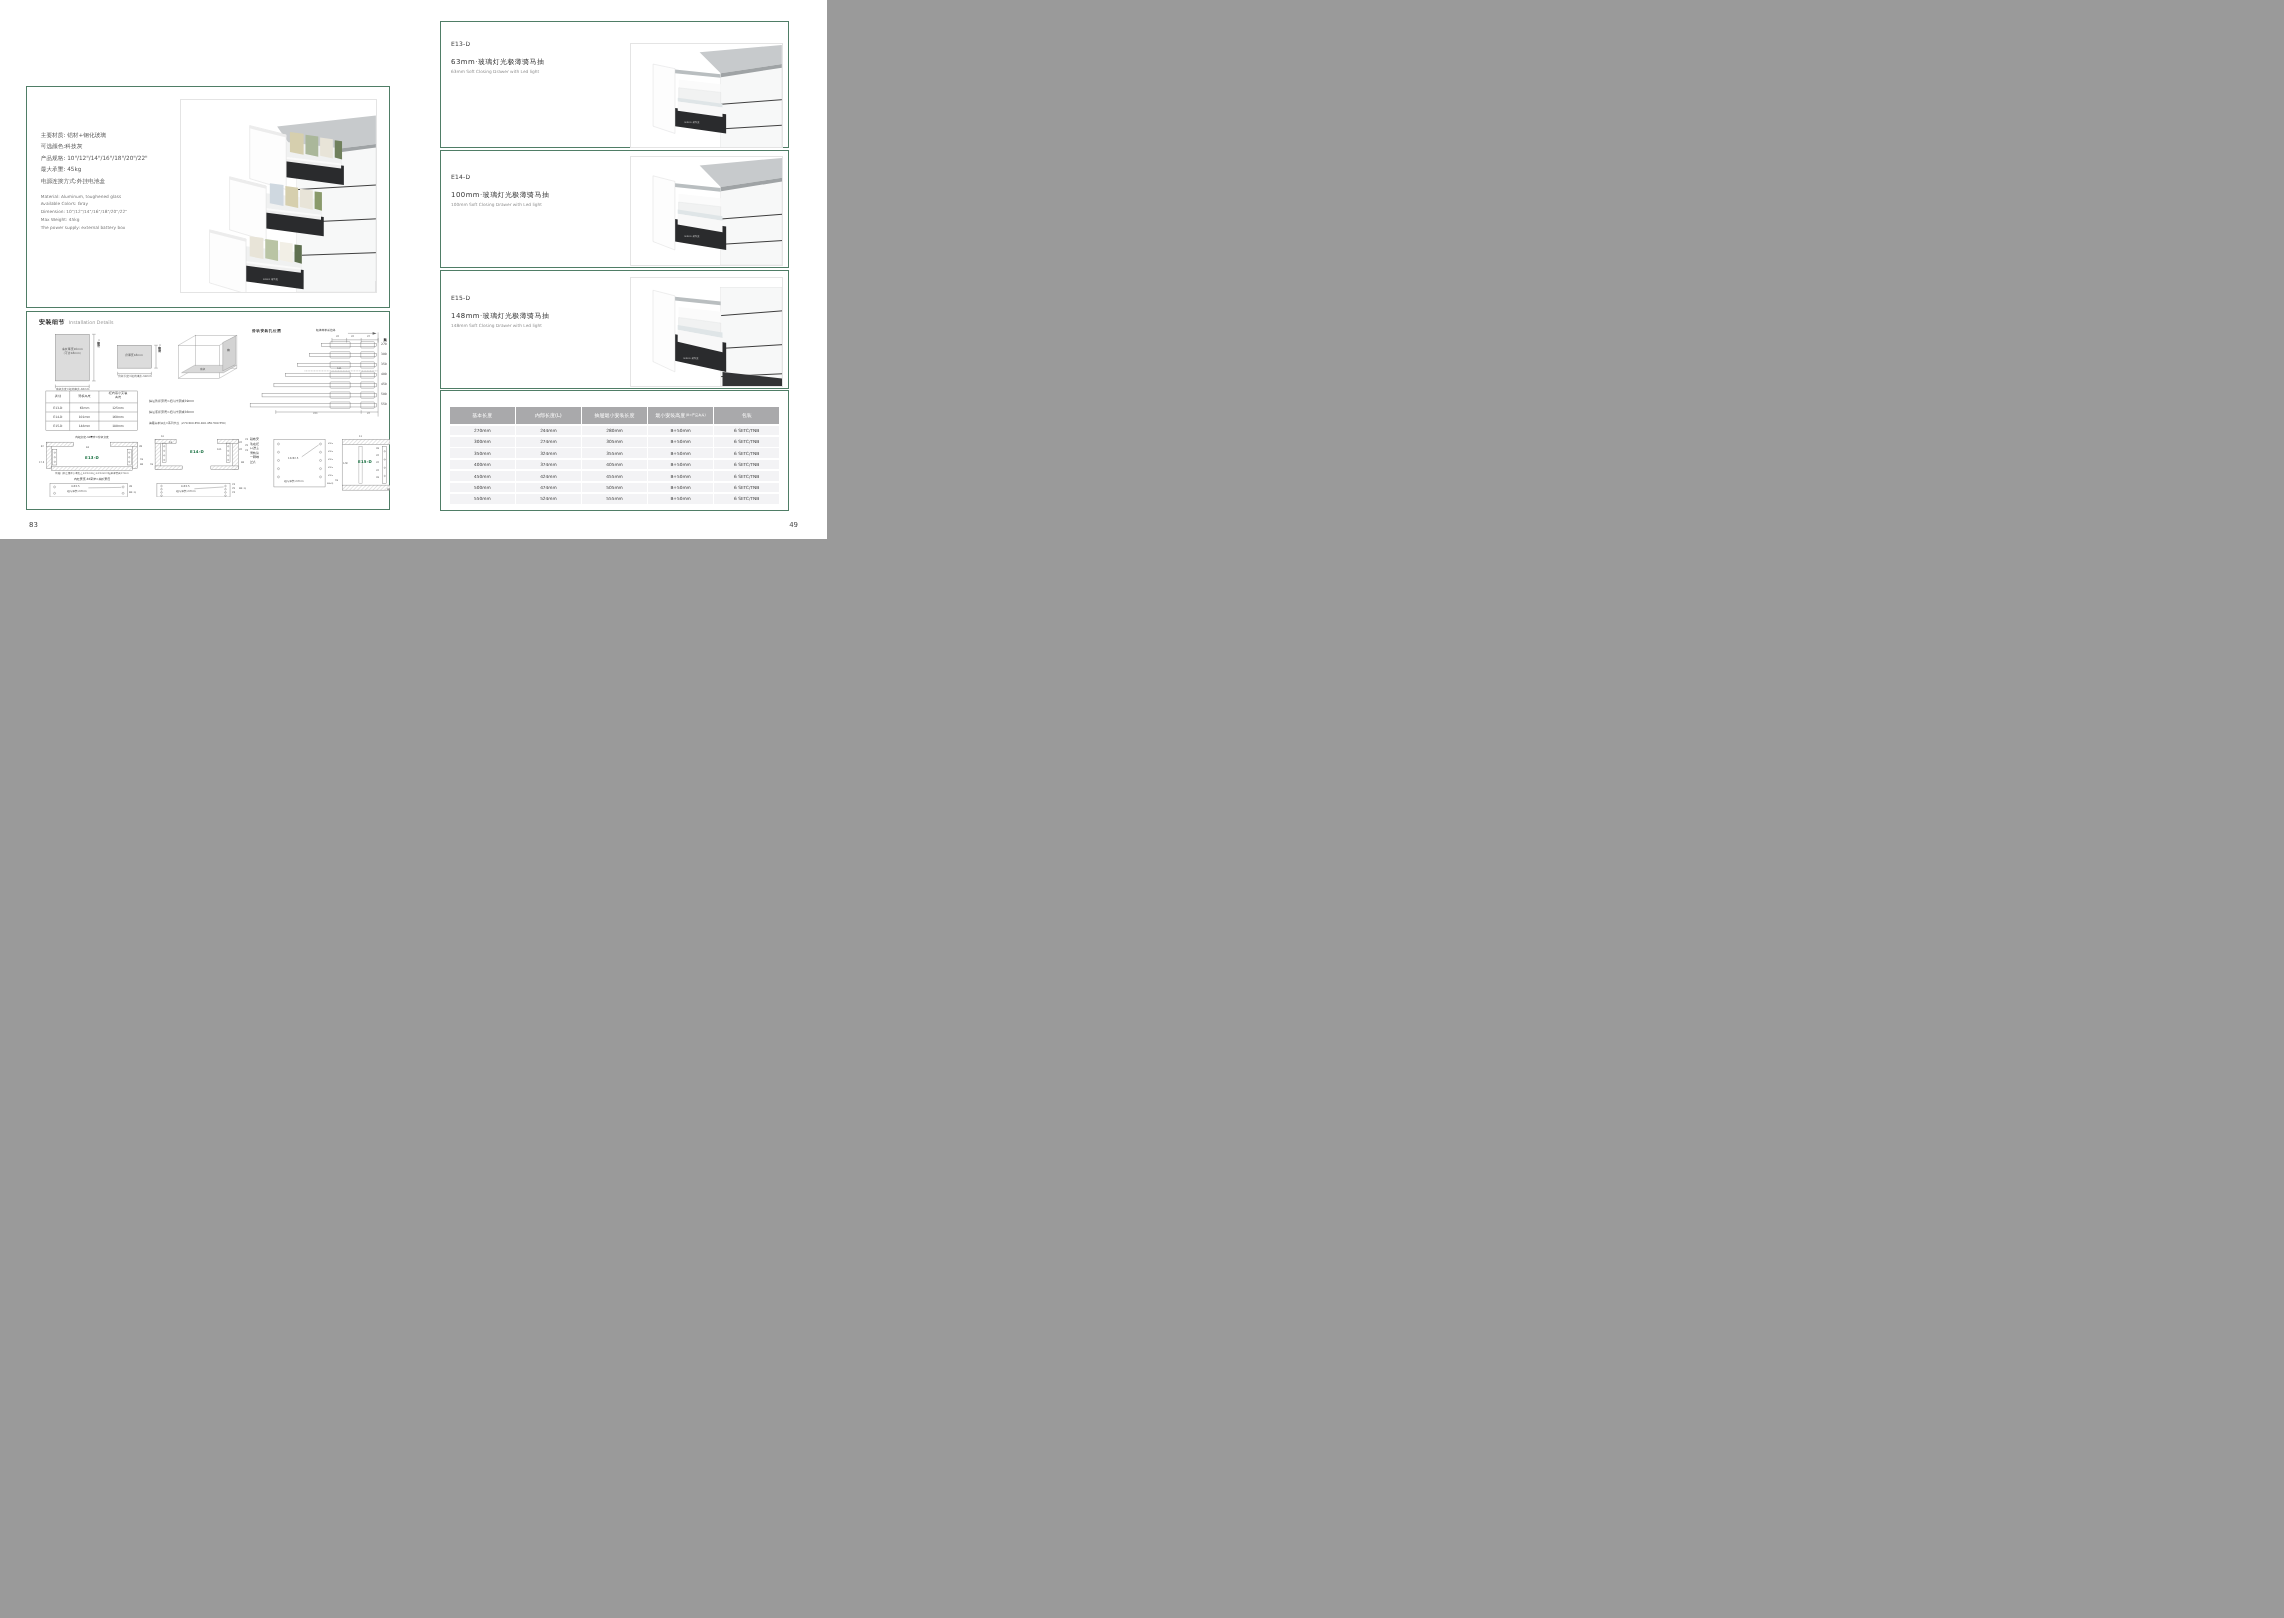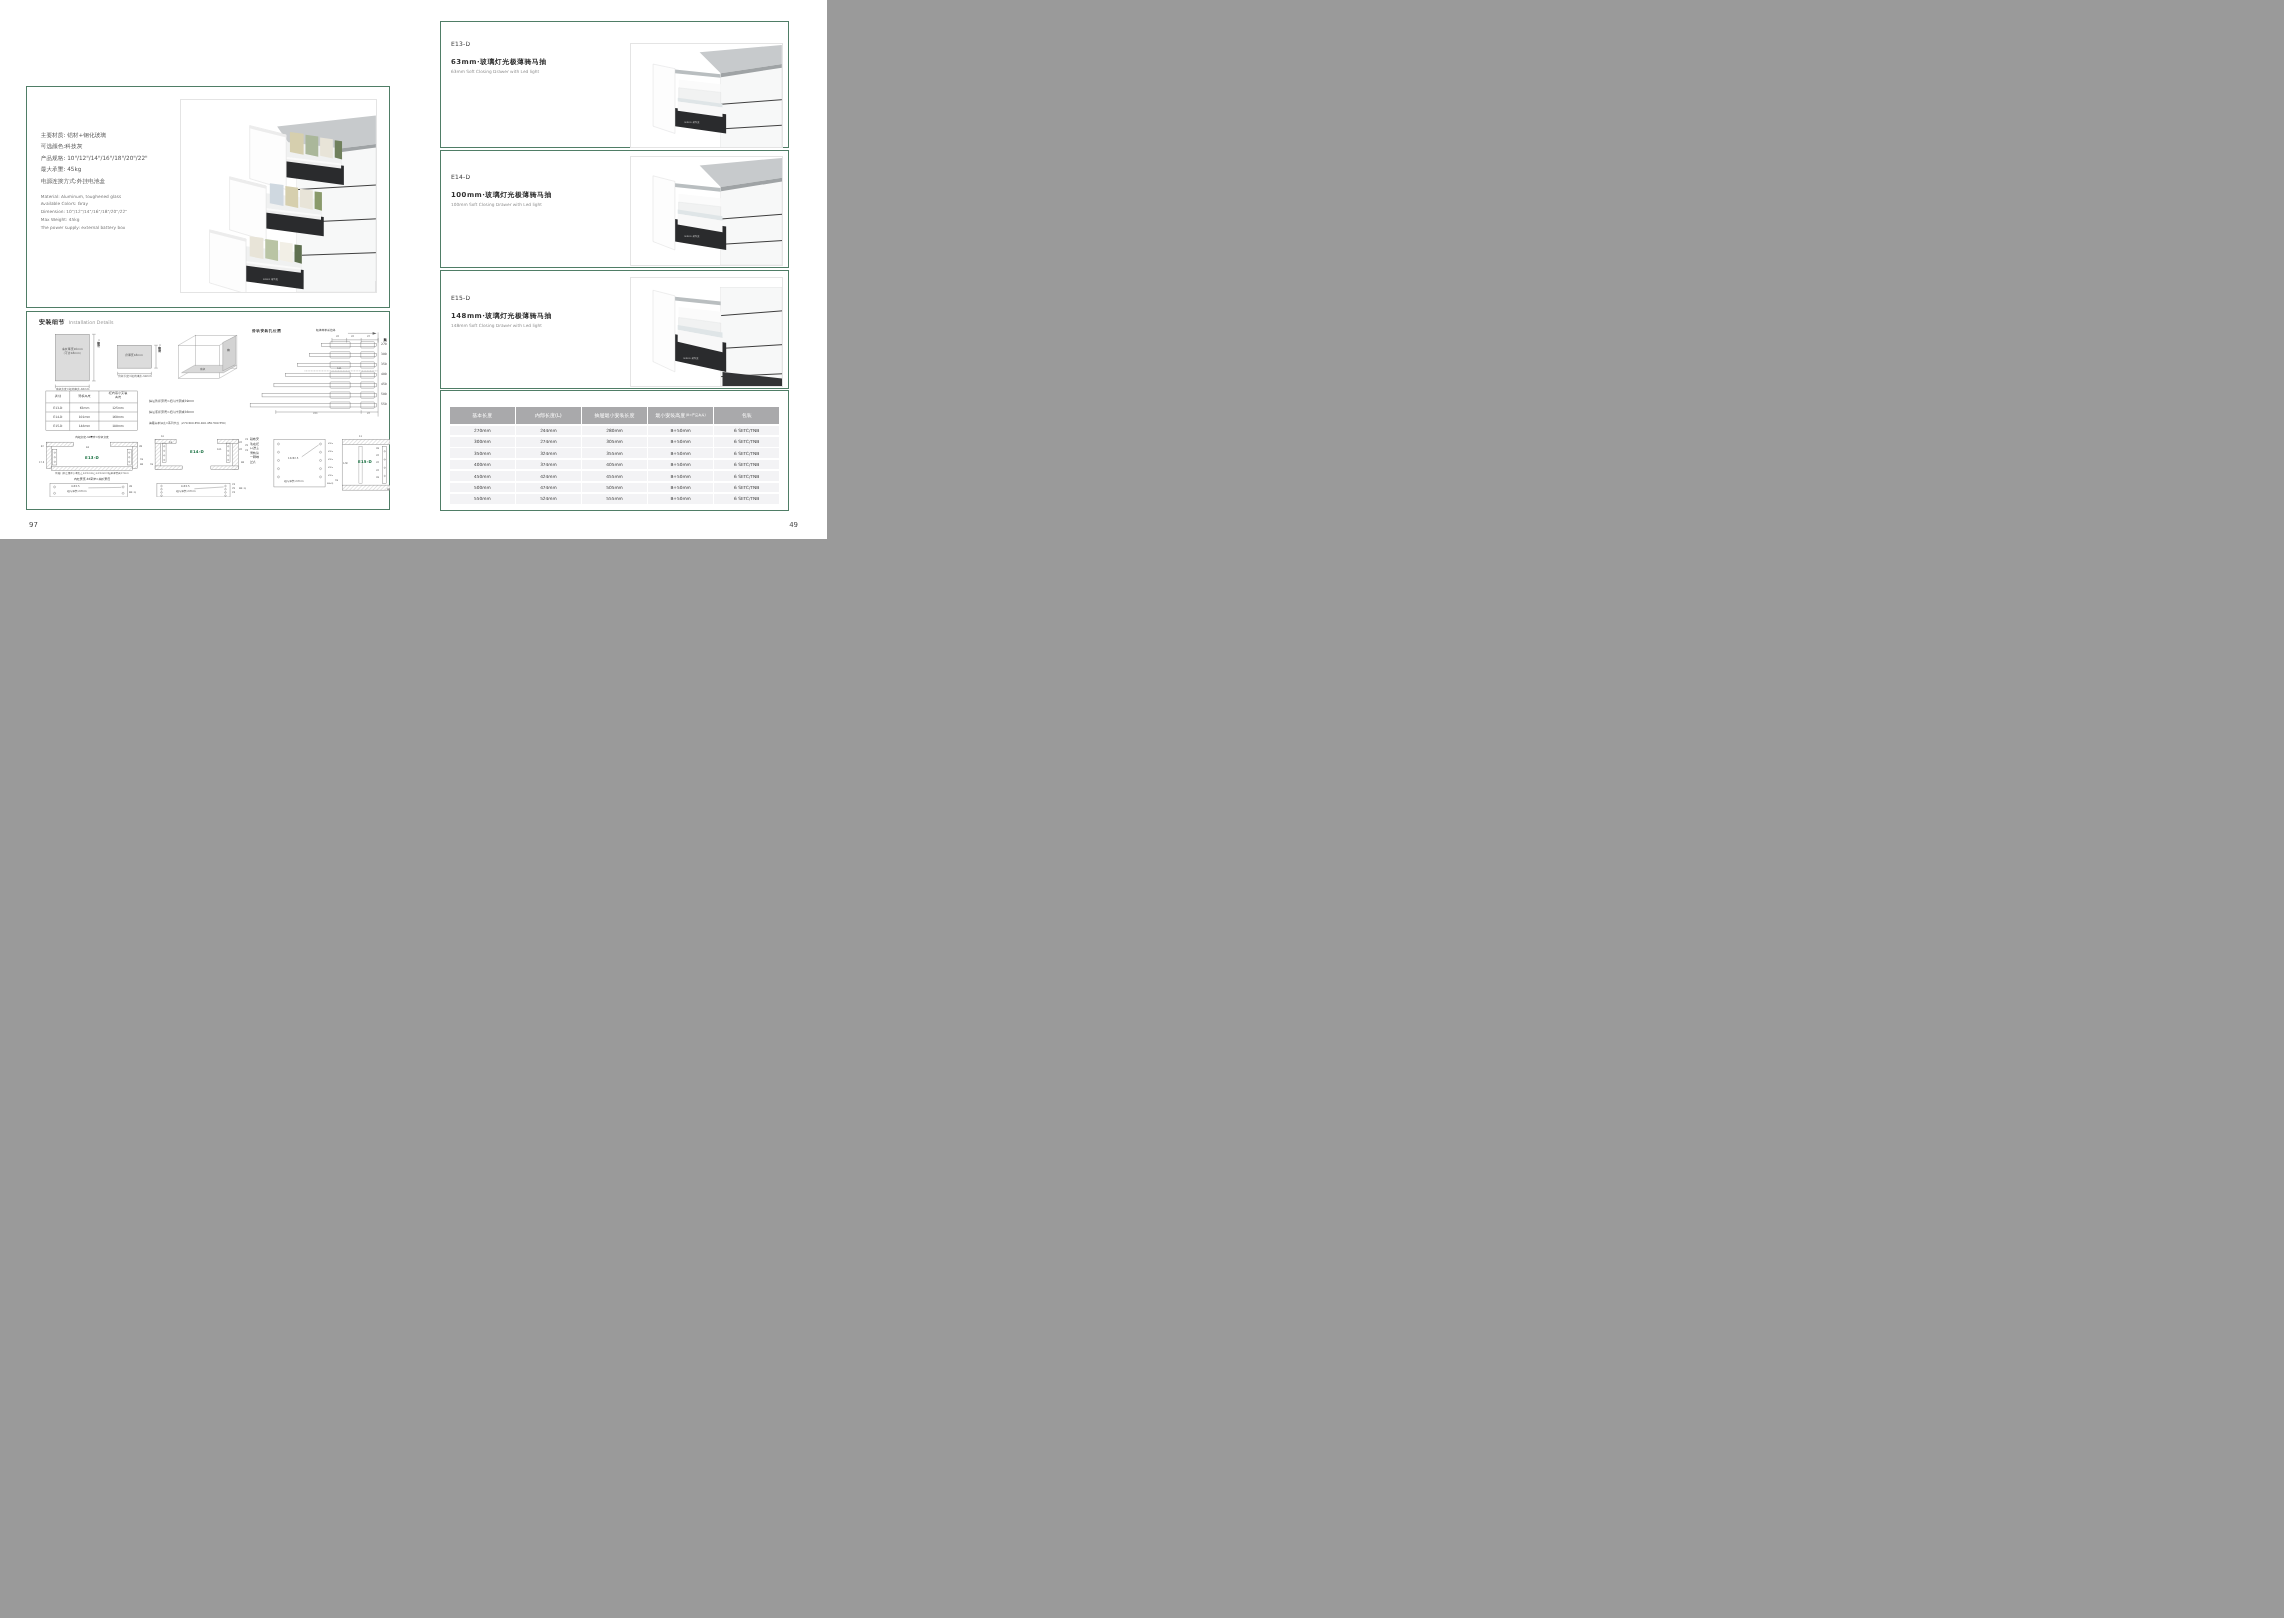--- a/index.html
+++ b/index.html
@@ -35,21 +35,21 @@
   .dim{position:absolute;color:#555;font-size:2.4px;line-height:1;}
   .glabel{position:absolute;color:#156e3e;font-weight:bold;font-size:3.9px;text-align:center;letter-spacing:0.2px;}
   .note-line{position:absolute;color:#444;font-size:3px;}
   .mini-h{position:absolute;font-size:3.1px;color:#333;text-align:center;line-height:1.2;}
   .mini-c{position:absolute;font-size:3px;color:#444;text-align:center;}
 
   
   .prod-box{left:440px;width:349px;}
   .prod-text{position:absolute;left:10px;}
   .prod-code{font-size:6px;color:#3c3c3c;letter-spacing:0.2px;}
-  .prod-cn{margin-top:10px;font-size:6.9px;font-weight:bold;color:#2f2f2f;letter-spacing:0.5px;}
+  .prod-cn{margin-top:10px;font-size:6.9px;font-weight:normal;color:#2f2f2f;letter-spacing:0.5px;}
   .prod-en{margin-top:1.8px;font-size:4.3px;color:#8f8f8f;}
 
   .table-box{left:440px;top:390px;width:349px;height:121px;padding:15.5px 9px 0 9px;}
   .trow{display:flex;gap:1.4px;}
   .thead .cell{background:#a9a9ab;color:#fff;height:17.4px;display:flex;align-items:center;justify-content:center;font-size:5px;}
   .cell{flex:1;display:flex;align-items:center;justify-content:center;}
   .thead .suffix{font-size:3.2px;margin-left:0.5px;}
   .tdata{margin-top:1.8px;}
   .tdata .cell{background:#f3f3f5;color:#3a3a3a;height:9.6px;font-size:4.3px;}
 
@@ -522,16 +522,16 @@
     </div>
     <div class="trow tdata">
       <div class="cell">550mm</div>
       <div class="cell">524mm</div>
       <div class="cell">555mm</div>
       <div class="cell">B+50mm</div>
       <div class="cell">6 SETC/TNB</div>
     </div>
   </section>
 
-  <div class="pagenum l">97</div>
+  <div class="pagenum l">83</div>
   <div class="pagenum r">49</div>
 </div>
 
 
 </body></html>

